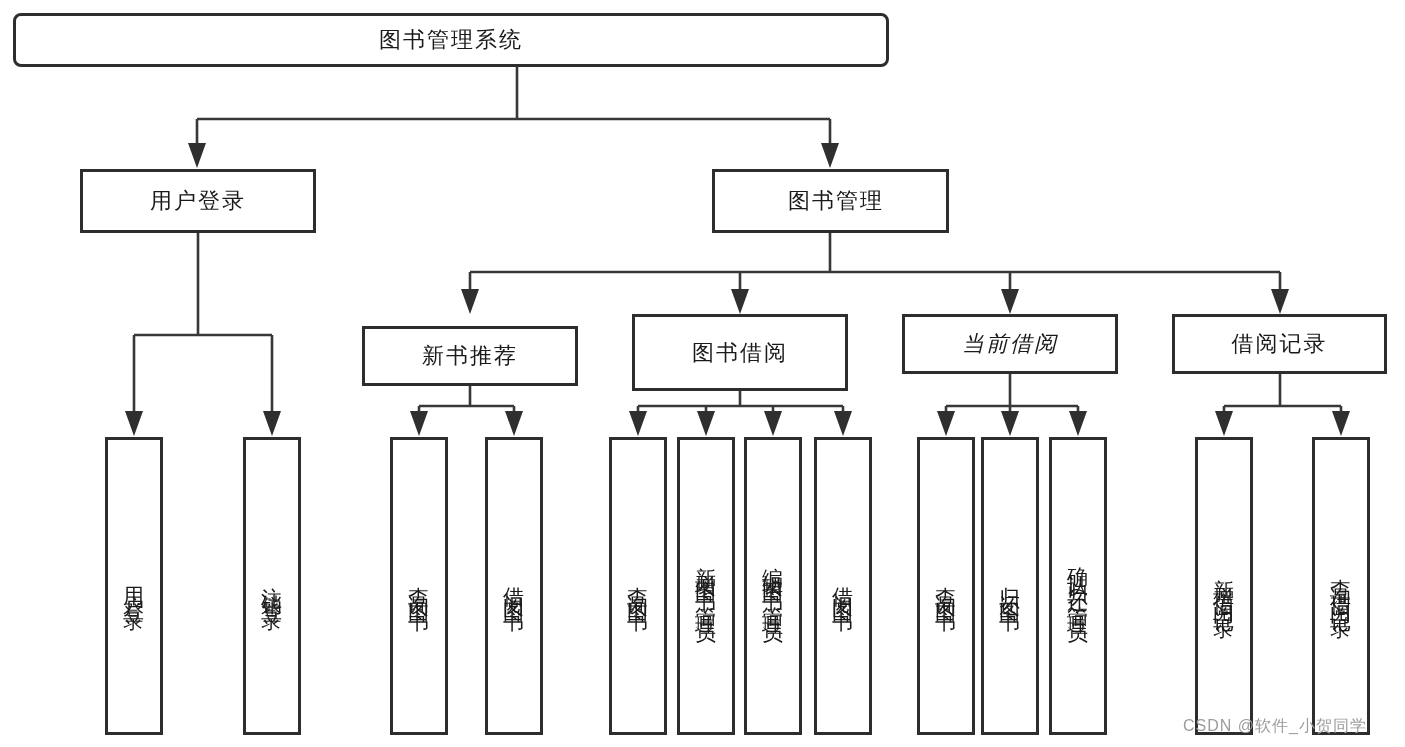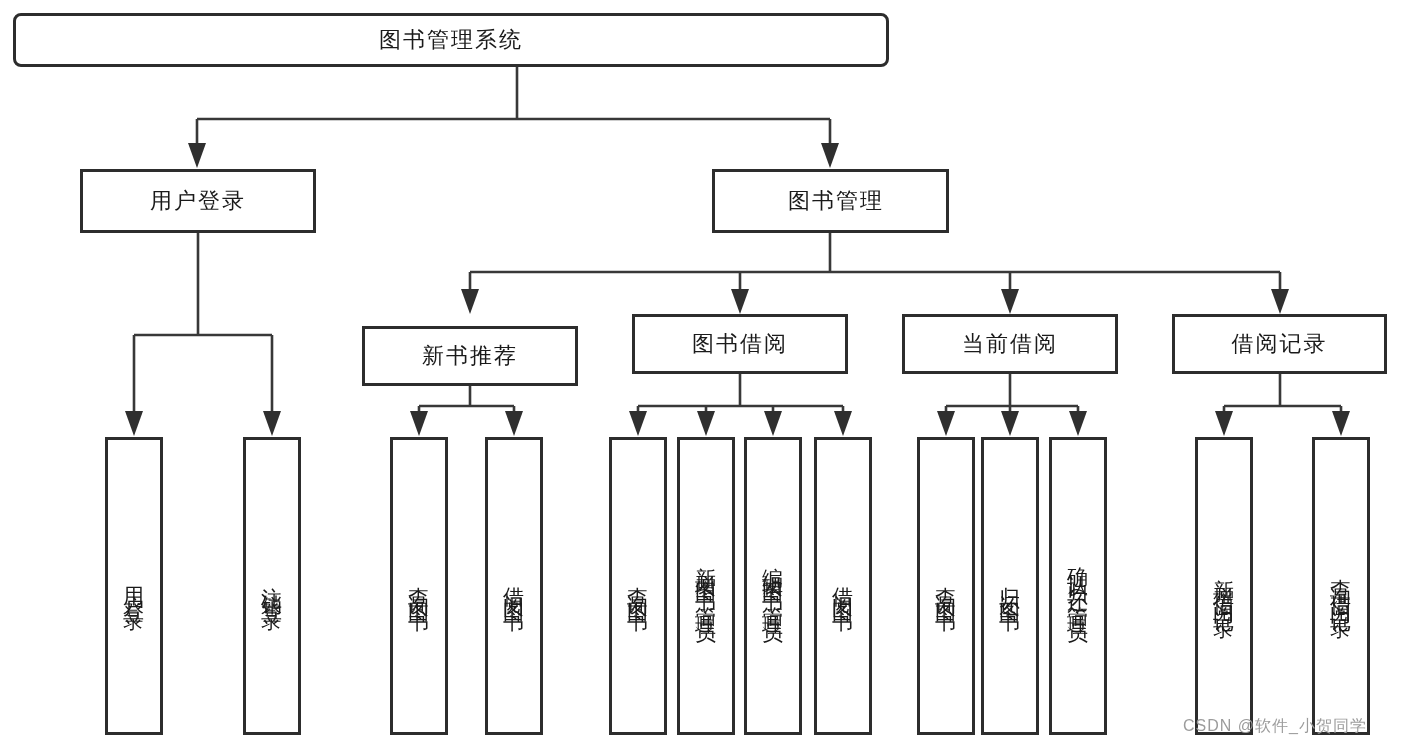--- a/index.html
+++ b/index.html
@@ -89,22 +89,22 @@
       <polygon points="1332,411 1350,411 1341,436"></polygon>
     </g>
   </svg>
 
   <div class="node" style="left:13px; top:13px; width:876px; height:54px;border-radius:8px;">图书管理系统</div>
 
   <div class="node" style="left:80px; top:169px; width:236px; height:64px;">用户登录</div>
   <div class="node" style="left:712px; top:169px; width:237px; height:64px;padding-left:11px;">图书管理</div>
 
   <div class="node" style="left:362px; top:314px; width:216px; height:60px;margin-top:12px;">新书推荐</div>
-  <div class="node" style="left:632px; top:314px; width:216px; height:60px;">图书借阅</div>
-  <div class="node" style="left:902px; top:314px; width:216px; height:60px;">当前借阅</div>
+  <div class="node" style="left:632px; top:314px; width:216px; height:77px;">图书借阅</div>
+  <div class="node" style="left:902px; top:314px; width:216px; height:60px;font-style:italic;">当前借阅</div>
   <div class="node" style="left:1172px; top:314px; width:215px; height:60px;">借阅记录</div>
 
   <div class="node vertical" style="left:105px; top:437px; width:58px; height:298px;">用户登录</div>
   <div class="node vertical" style="left:243px; top:437px; width:58px; height:298px;">注销登录</div>
 
   <div class="node vertical" style="left:390px; top:437px; width:58px; height:298px;">查询图书</div>
   <div class="node vertical" style="left:485px; top:437px; width:58px; height:298px;">借阅图书</div>
 
   <div class="node vertical" style="left:609px; top:437px; width:58px; height:298px;">查询图书</div>
   <div class="node vertical" style="left:677px; top:437px; width:58px; height:298px;">新增图书（管理员）</div>

